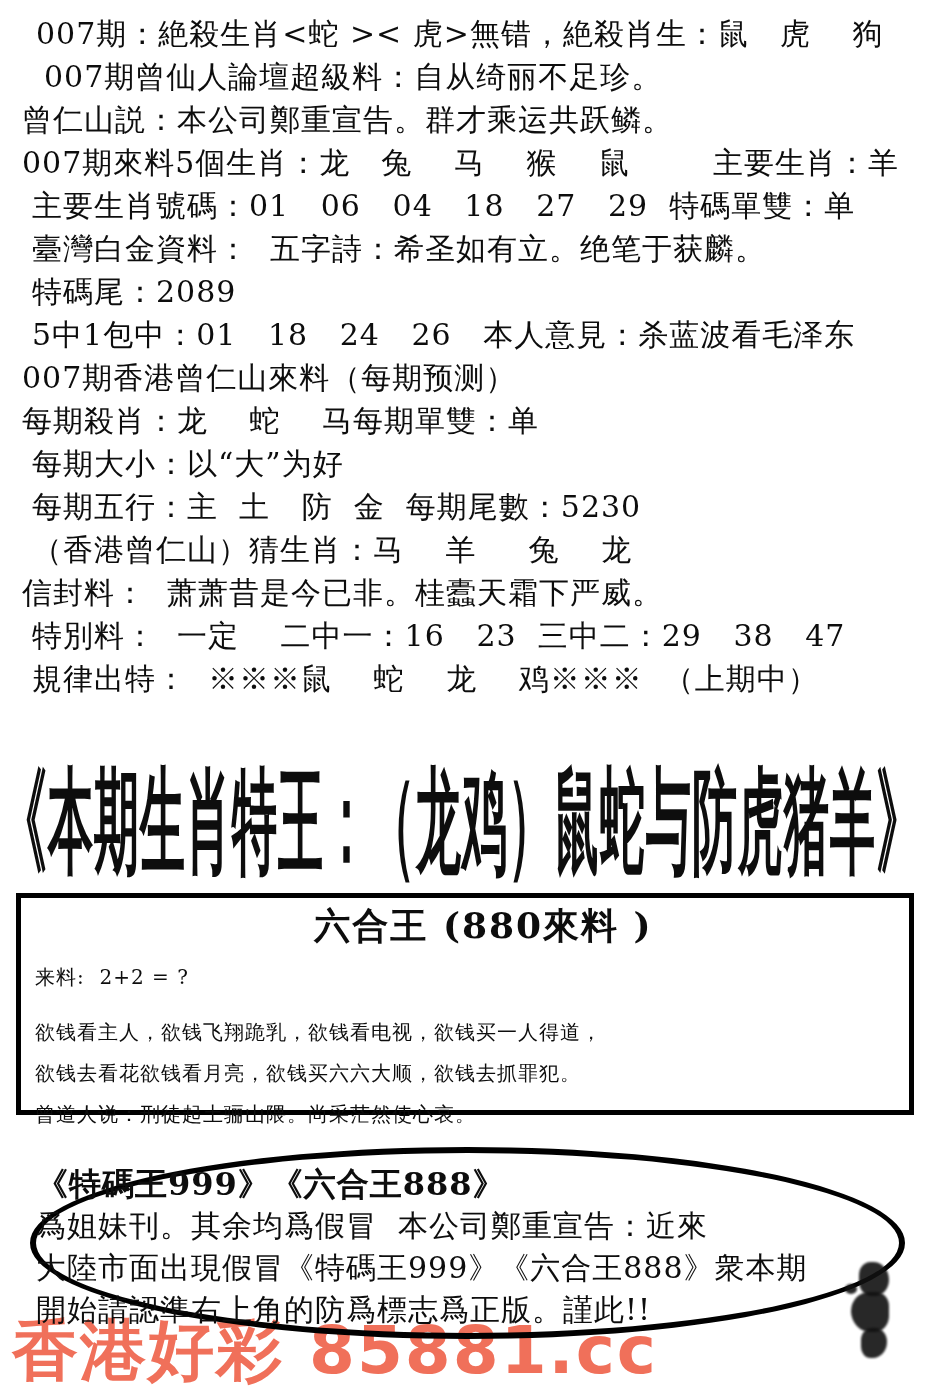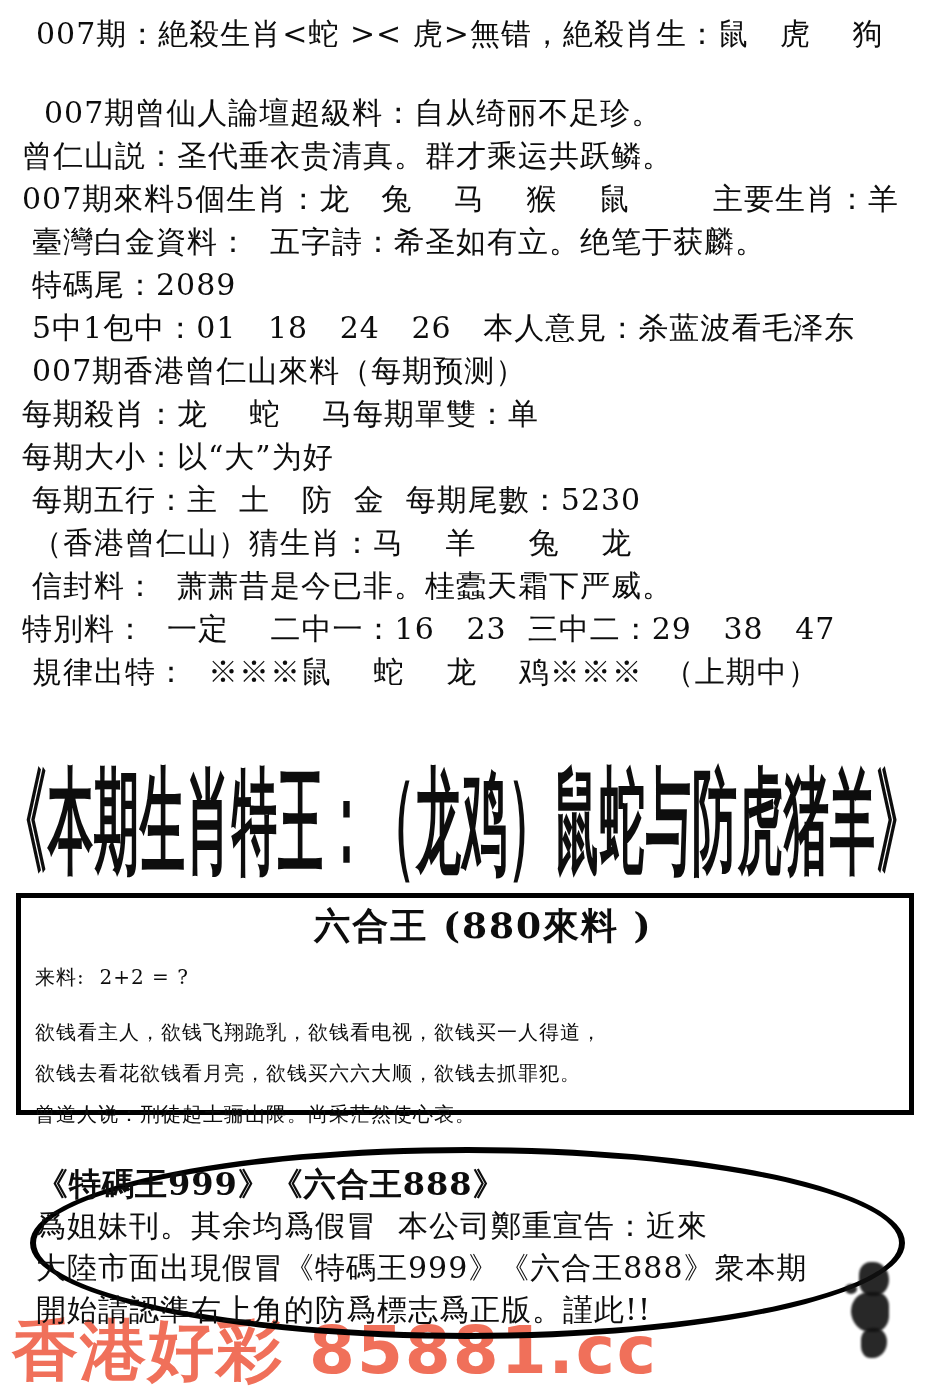--- a/index.html
+++ b/index.html
@@ -17,21 +17,21 @@
     position:absolute;top:12px;left:22px;right:8px;
   }
   .tip-line{
     font-size:30px;
     line-height:43px;
     white-space:pre;
     letter-spacing:1px;
     font-weight:500;
   }
   .tip-line:nth-child(1){padding-left:14px;}
-  .tip-line:nth-child(2){padding-left:22px;margin-top:36px;}
+  .tip-line:nth-child(2){padding-left:22px;}
   .tip-line:nth-child(5),
   .tip-line:nth-child(6),
   .tip-line:nth-child(7),
   .tip-line:nth-child(8){padding-left:10px;}
   .tip-line:nth-child(11),
   .tip-line:nth-child(12),
   .tip-line:nth-child(13){padding-left:10px;}
   .tip-line:nth-child(15),
   .tip-line:nth-child(16){padding-left:10px;}
   
@@ -121,22 +121,23 @@
   }
 </style>
 </head>
 <body>
 
 <div class="sheet">
 
   <div class="tips">
     <div class="tip-line">007期：絶殺生肖&lt;蛇 &gt;&lt; 虎&gt;無错，絶殺肖生：鼠　虎　 狗</div>
     <div class="tip-line">007期曾仙人論壇超級料：自从绮丽不足珍。</div>
-    <div class="tip-line">曾仁山説：圣代垂衣贵清真。群才乘运共跃鳞。</div>
+    <div class="tip-line">曾仁山説：本公司鄭重宣告。群才乘运共跃鳞。</div>
     <div class="tip-line">007期來料5個生肖：龙　兔　 马　 猴　 鼠　　  主要生肖：羊</div>
+    <div class="tip-line">主要生肖號碼：01   06   04   18   27   29  特碼單雙：单</div>
     <div class="tip-line">臺灣白金資料：  五字詩：希圣如有立。绝笔于获麟。</div>
     <div class="tip-line">特碼尾：2089</div>
     <div class="tip-line">5中1包中：01   18   24   26   本人意見：杀蓝波看毛泽东</div>
     <div class="tip-line">007期香港曾仁山來料（每期预测）</div>
     <div class="tip-line">每期殺肖：龙　 蛇　 马每期單雙：单</div>
     <div class="tip-line">每期大小：以“大”为好</div>
     <div class="tip-line">每期五行：主  土   防  金  每期尾數：5230</div>
     <div class="tip-line">（香港曾仁山）猜生肖：马　 羊　  兔　 龙</div>
     <div class="tip-line">信封料：  萧萧昔是今已非。桂蠹天霜下严威。</div>
     <div class="tip-line">特別料：  一定　 二中一：16   23  三中二：29   38   47</div>

